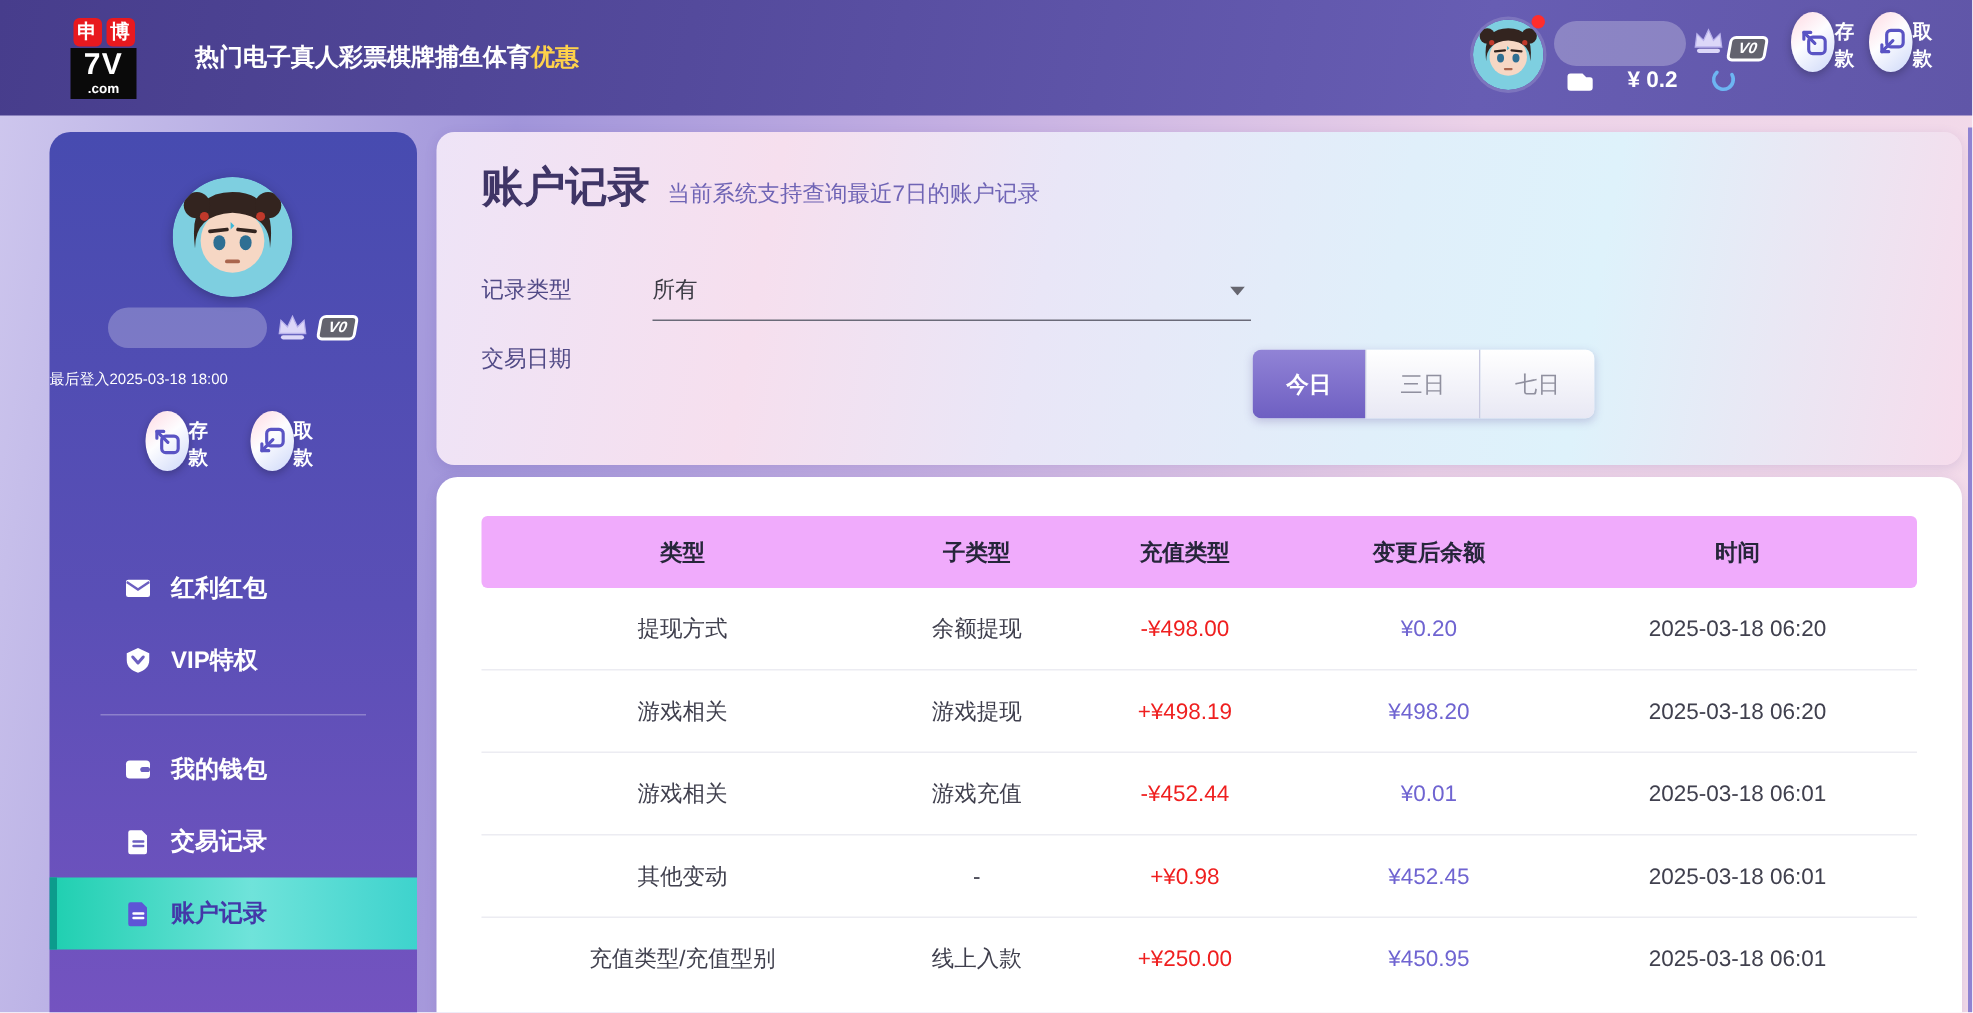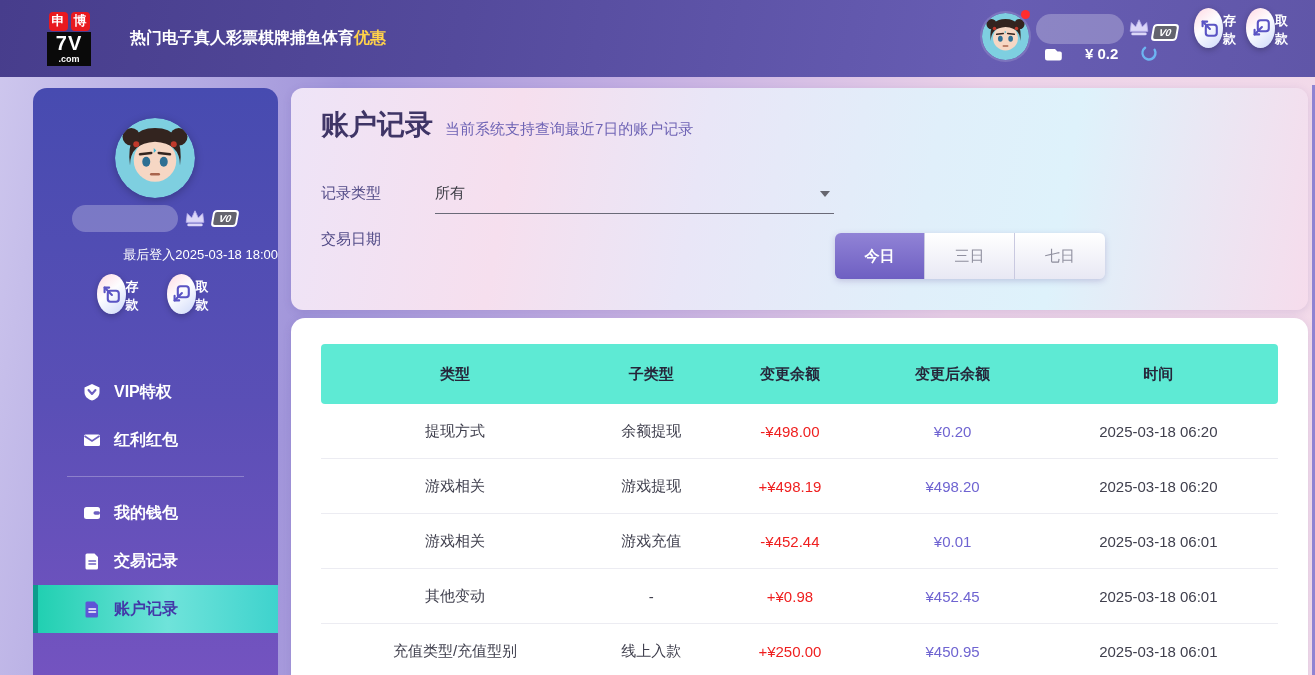--- a/index.html
+++ b/index.html
@@ -47,22 +47,22 @@
 
   
   .sidebar { position:absolute; left:33px; top:88px; width:245px; height:700px;
              background:linear-gradient(180deg,#474bb0 0%,#5a4fb6 45%,#7e55c4 100%);
              border-radius:14px 14px 0 0; overflow:hidden; z-index:3; }
   .sb-avatar { position:absolute; left:82px; top:30px; width:80px; height:80px; border-radius:50%;
                overflow:hidden; cursor:pointer; box-shadow:0 2px 8px rgba(0,0,0,.25); }
   .sb-user-row { position:absolute; left:0; top:117px; width:100%; display:flex;
                  align-items:center; justify-content:center; gap:6px; }
   .sb-pill { width:106px; height:27px; border-radius:14px; background:rgba(255,255,255,.25); }
-  .sb-login { position:absolute; left:0; top:158px; width:100%; text-align:right;
-              color:#fff; font-size:13px; }
+  .sb-login { position:absolute; left:0; top:158px; width:100%; text-align:left;
+              color:#fff; font-size:10px; }
   .sb-quick { position:absolute; left:0; top:186px; width:100%; display:flex;
               justify-content:center; gap:22px; }
   .menu { position:absolute; left:0; top:280px; width:100%; }
   .menu-item { height:48px; display:flex; align-items:center; padding-left:50px; gap:13px;
                color:#fff; font-size:16px; font-weight:bold; cursor:pointer; }
   .menu-divider { height:1px; background:rgba(255,255,255,.28); margin:12px 34px; }
   .menu-item.active { position:relative;
                background:linear-gradient(90deg,#1ecfb0 0%,#6fe3da 55%,#3ed3cd 100%);
                color:#4338a8; }
   .menu-item.active::before { content:""; position:absolute; left:0; top:0; bottom:0; width:5px;
@@ -79,32 +79,32 @@
   .filter-rows { position:absolute; left:30px; top:96px; width:513px; }
   .f-row { display:flex; align-items:flex-start; height:46px; margin-bottom:0; }
   .f-label { width:114px; font-size:15px; color:#514a86; padding-bottom:10px; }
   .f-field { flex:1; display:flex; align-items:center; justify-content:space-between;
              padding:0 4px 10px 0; cursor:pointer; }
   .f-field.solid { border-bottom:1px solid #6a6a78; }
   .f-field.dashed { border-bottom:1px dashed #b8b8c4; }
   .f-value { font-size:15px; color:#3b3b44; }
   .range-group { position:absolute; left:544px; top:145px; display:flex; border-radius:6px;
                  overflow:hidden; box-shadow:0 2px 6px rgba(90,70,150,.25); }
-  .range-btn { width:90px; height:46px; font-size:15px; display:flex; align-items:center;
+  .range-btn { width:76px; height:46px; font-size:15px; display:flex; align-items:center;
                justify-content:center; cursor:pointer;
                background:linear-gradient(180deg,#ffffff,#e8e8f4); color:#90909f;
                border-right:1px solid #c9c9e0; }
   .range-btn:last-child { border-right:none; }
   .range-btn.active { background:linear-gradient(180deg,#9183d6,#6e5fc2); color:#fff; font-weight:bold; }
 
   
   .table-panel { position:absolute; left:291px; top:318px; width:1017px; height:380px;
                  background:#ffffff; border-radius:14px 14px 0 0;
                  box-shadow:0 2px 8px rgba(90,70,150,.15); padding:26px 30px 0 30px; z-index:2; }
-  .thead { display:flex; height:60px; background:#5eead4; border-radius:4px; align-items:center; }
+  .thead { display:flex; height:48px; background:#f0abfc; border-radius:4px; align-items:center; }
   .th { font-size:15px; font-weight:bold; color:#26263a; text-align:center; }
   .trow { display:flex; height:55px; align-items:center; }
   .trow:not(:last-child) { border-bottom:1px solid #ececf2; }
   .td { font-size:15px; text-align:center; color:#40404e; }
   .c1 { width:28%; } .c2 { width:13%; } .c3 { width:16%; } .c4 { width:18%; } .c5 { width:25%; }
   .td.neg-red { color:#ef1f1f; }
   .td.after { color:#6f64d1; }
 
   .scroll-strip { position:absolute; right:0; top:85px; width:3px; height:590px;
                   background:#8f83d2; z-index:6; cursor:pointer; }
@@ -257,34 +257,34 @@
           </span>
         </div>
         <span class="action-label">取款</span>
       </div>
     </div>
 
     <nav class="menu">
       <div class="menu-item">
         <span>
           <svg width="18" height="18" viewBox="0 0 18 18">
+            <rect x="1" y="3.5" width="16" height="11.5" rx="1.5" fill="#fff"></rect>
+            <path d="M1.5 5 L9 10 L16.5 5" stroke="#6c5fc0" stroke-width="1.6" fill="none"></path>
+          </svg>
+        </span>
+        <span>红利红包</span>
+      </div>
+      <div class="menu-item">
+        <span>
+          <svg width="18" height="18" viewBox="0 0 18 18">
             <path d="M9 1 L16.5 4.5 V9 C16.5 13.5 13.5 16 9 17.5 C4.5 16 1.5 13.5 1.5 9 V4.5 Z" fill="#fff"></path>
             <path d="M5.5 7 L9 11 L12.5 7" stroke="#6c5fc0" stroke-width="2" fill="none" stroke-linecap="round" stroke-linejoin="round"></path>
           </svg>
         </span>
         <span>VIP特权</span>
-      </div>
-      <div class="menu-item">
-        <span>
-          <svg width="18" height="18" viewBox="0 0 18 18">
-            <rect x="1" y="3.5" width="16" height="11.5" rx="1.5" fill="#fff"></rect>
-            <path d="M1.5 5 L9 10 L16.5 5" stroke="#6c5fc0" stroke-width="1.6" fill="none"></path>
-          </svg>
-        </span>
-        <span>红利红包</span>
       </div>
       <div class="menu-divider"></div>
       <div class="menu-item">
         <span>
           <svg width="18" height="18" viewBox="0 0 18 18">
             <rect x="1" y="3" width="16" height="12" rx="2.5" fill="#fff"></rect>
             <rect x="10.5" y="7.3" width="6.5" height="3.4" rx="1.7" fill="#6c5fc0"></rect>
           </svg>
         </span>
         <span>我的钱包</span>
@@ -335,21 +335,21 @@
       <div class="range-btn active">今日</div>
       <div class="range-btn">三日</div>
       <div class="range-btn">七日</div>
     </div>
   </section>
 
   <section class="table-panel">
     <div class="thead">
       <div class="th c1">类型</div>
       <div class="th c2">子类型</div>
-      <div class="th c3">变更余额</div>
+      <div class="th c3">充值类型</div>
       <div class="th c4">变更后余额</div>
       <div class="th c5">时间</div>
     </div>
 
     <div class="trow">
       <div class="td c1">提现方式</div>
       <div class="td c2">余额提现</div>
       <div class="td c3 neg-red">-¥498.00</div>
       <div class="td c4 after">¥0.20</div>
       <div class="td c5">2025-03-18 06:20</div>

